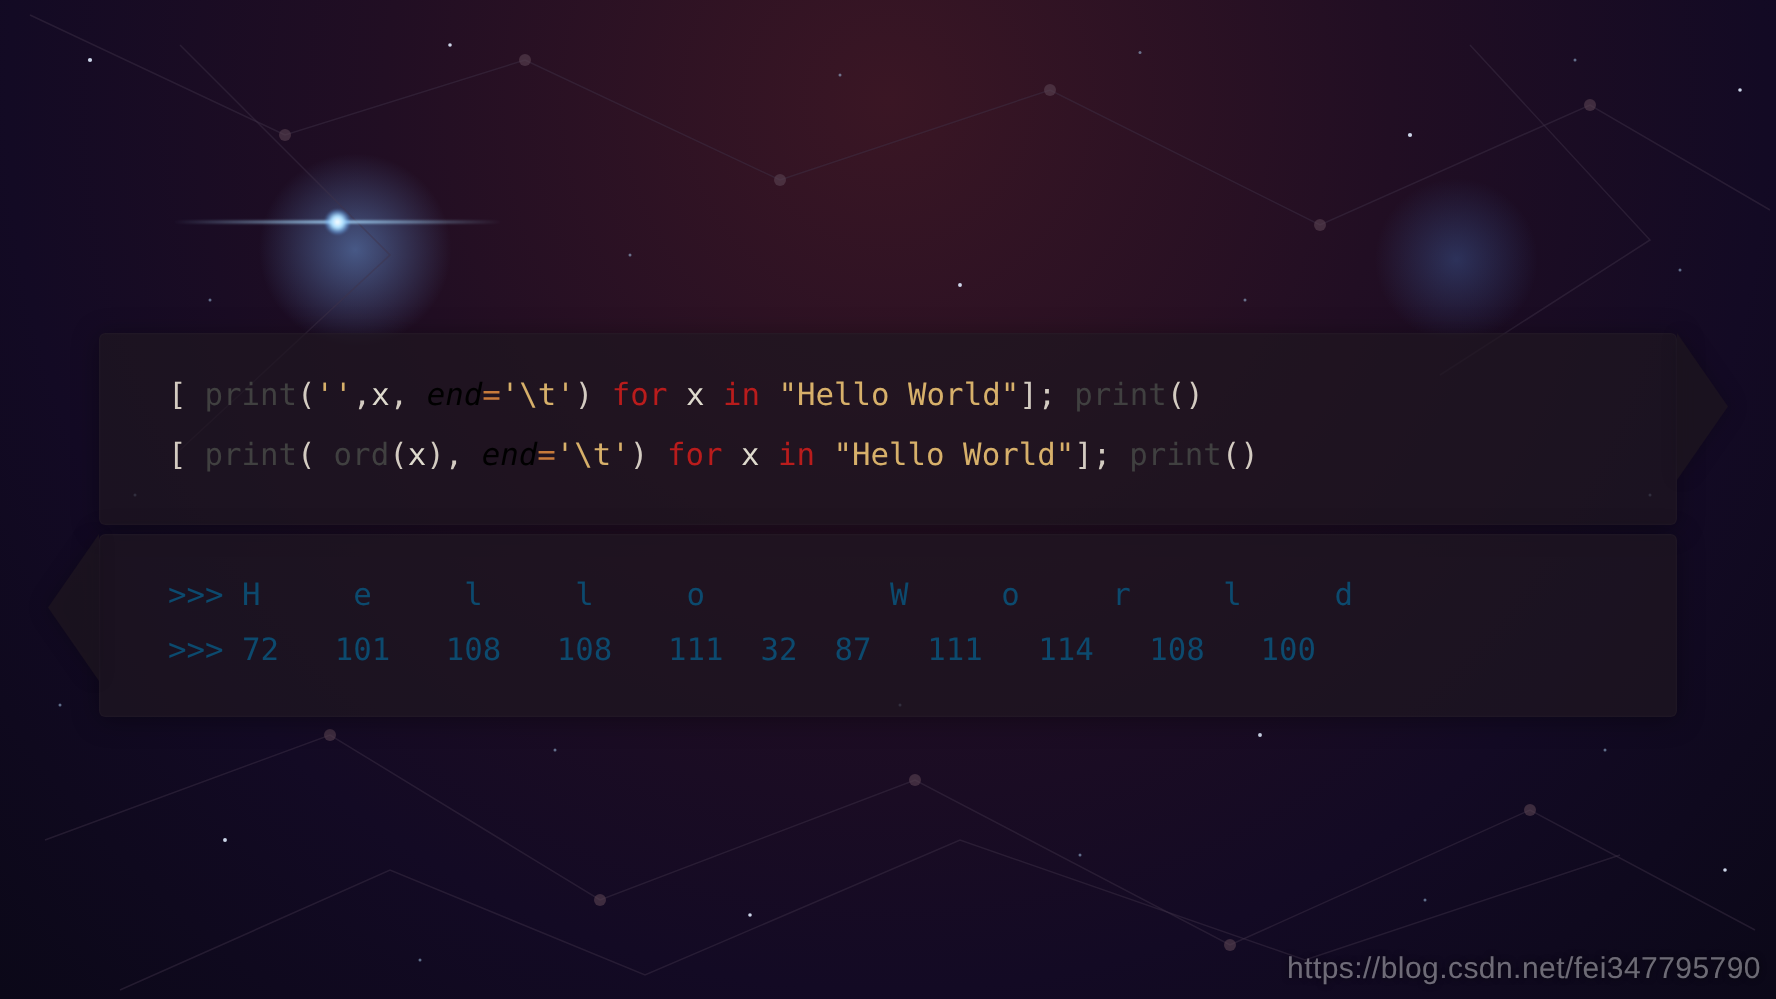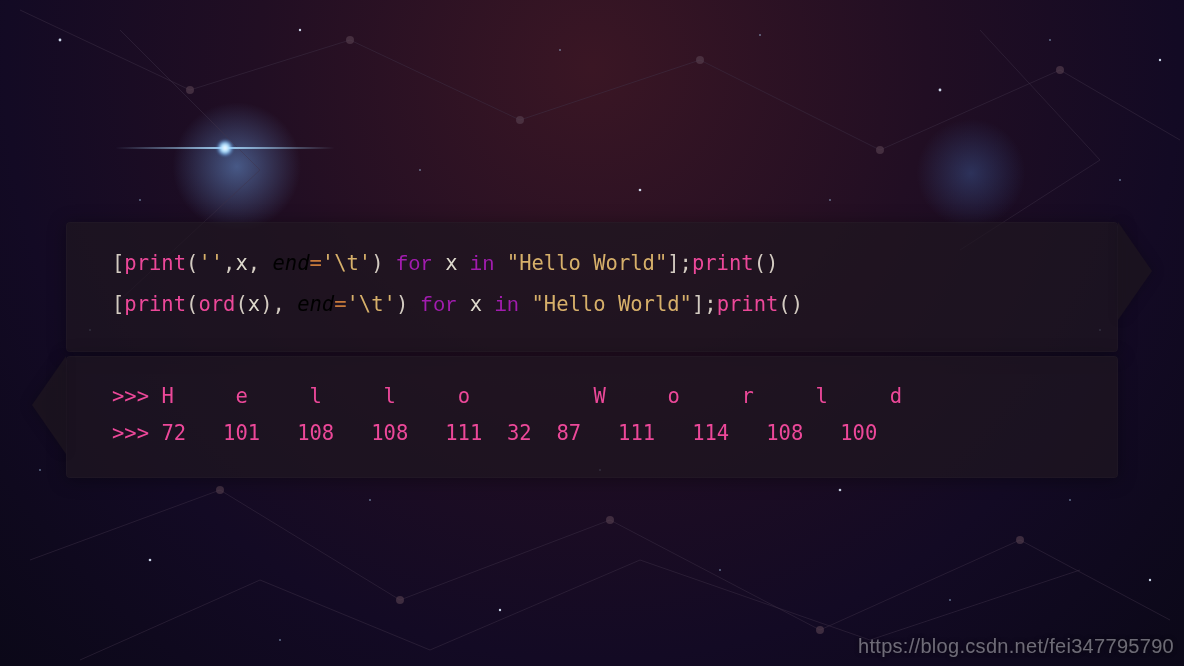--- a/index.html
+++ b/index.html
@@ -63,30 +63,30 @@
     border-right: 34px solid rgba(30,22,32,0.72);
     filter: drop-shadow(-2px 0 6px rgba(0,0,0,.25));
   }
 
   pre.codeblock {
     font-family: inherit; font-size:20.5px; line-height:1.95;
     white-space:pre; color:#d9d4cf;
   }
   pre.outblock {
     font-family: inherit; font-size:20.5px; line-height:1.8;
-    white-space:pre; color:#ec4899;
+    white-space:pre; color:#0c4a6e;
   }
 
   
   .c-punc  { color:#d3cbc1; }
-  .c-call  { color:#ec4899; }   
+  .c-call  { color:#404040;margin-left:12px; }   
   .c-str   { color:#d7b06a; }   
   .c-kwarg { color:#000000; font-style:italic; } 
   .c-op    { color:#c77a3b; }   
-  .c-kw    { color:#a21caf;font-family:Liberation Mono, monospace; }   
+  .c-kw    { color:#b91c1c; }   
   .c-var   { color:#dedacd; }   
   .c-semi  { color:#d3cbc1; }
 
   .watermark {
     position:absolute; right:10px; bottom:8px;
     font-family: Arial, sans-serif; font-size:20px;
     color:rgba(230,230,235,.45); letter-spacing:.3px;
     text-shadow:0 0 4px rgba(0,0,0,.6);
   }
 </style>

